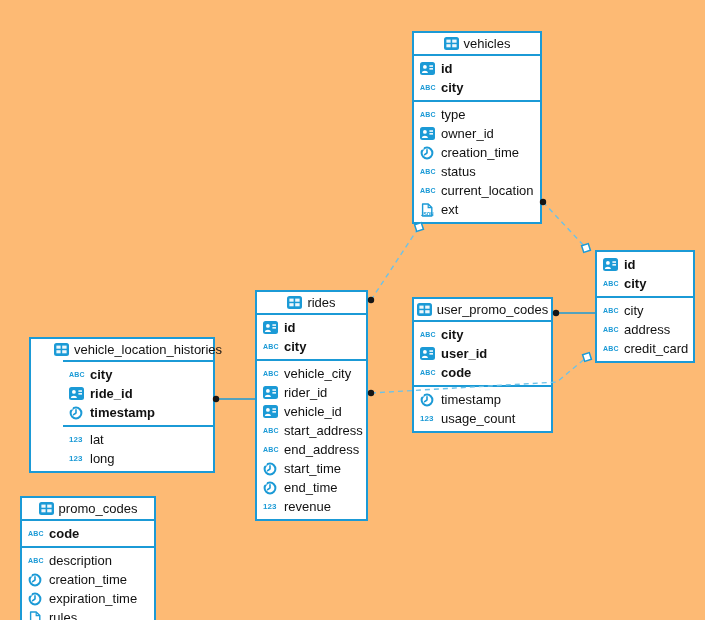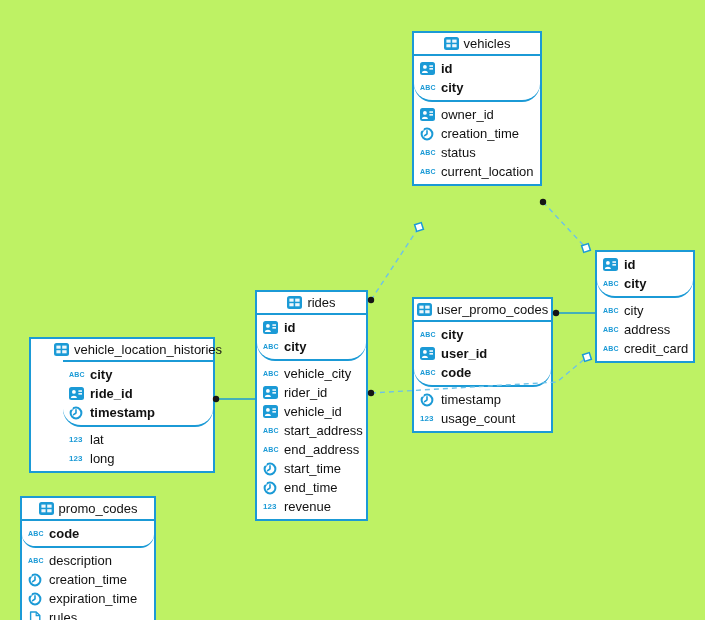--- a/index.html
+++ b/index.html
@@ -1,26 +1,26 @@
 <!DOCTYPE html>
 <html><head>
 <meta charset="utf-8">
 <style>
   html,body{margin:0;padding:0;background:#ffffff;}
   body{width:705px;height:636px;font-family:"Liberation Sans",sans-serif;}
-  .canvas{position:relative;width:705px;height:620px;background:#bef264;overflow:hidden;}
+  .canvas{position:relative;width:705px;height:620px;background:#fdba74;overflow:hidden;}
   .table-card{
     position:absolute;background:#fff;border:2px solid var(--accent);
     font-size:13px;color:#111;box-sizing:border-box;
   }
   .card-header{
     display:flex;align-items:center;justify-content:center;gap:5px;
     height:21px;border-bottom:2px solid var(--accent);white-space:nowrap;
   }
-  .section-pk{border-bottom:2px solid var(--accent);padding:3px 0;border-radius:18px;}
+  .section-pk{border-bottom:2px solid var(--accent);padding:3px 0;}
   .section-fields{padding:3px 0;}
   .frow{display:flex;align-items:center;height:19px;padding:0 6px;gap:4px;white-space:nowrap;}
   .frow.pk .flabel{font-weight:700;}
   .ficon{flex:0 0 17px;width:17px;display:flex;}
   .flabel{line-height:1;}
   .abc-glyph{color:var(--accent);font-weight:700;font-size:7px;letter-spacing:.2px;line-height:1;}
   .num-glyph{color:var(--accent);font-weight:700;font-size:8px;line-height:1;}
   svg.lines{position:absolute;left:0;top:0;pointer-events:none;}
 </style>
 </head>
@@ -58,20 +58,26 @@
         <div class="frow pk">
           <span class="ficon">
             <span class="abc-glyph">ABC</span>
           </span>
           <span class="flabel">city</span>
         </div>
       </div>
       <div class="section-fields">
         <div class="frow">
           <span class="ficon">
+            <span class="abc-glyph">ABC</span>
+          </span>
+          <span class="flabel">type</span>
+        </div>
+        <div class="frow">
+          <span class="ficon">
             <svg width="15" height="13" viewBox="0 0 15 13">
               <rect width="15" height="13" rx="2.5" fill="#1b9ad6"></rect>
               <circle cx="4.9" cy="4.9" r="1.9" fill="#fff"></circle>
               <path d="M1.9 11 C1.9 7.9 7.9 7.9 7.9 11 Z" fill="#fff"></path>
               <rect x="9.4" y="3.3" width="3.6" height="1.5" fill="#fff"></rect>
               <rect x="9.4" y="6.1" width="3.6" height="1.5" fill="#fff"></rect>
             </svg>
           </span>
           <span class="flabel">owner_id</span>
         </div>
@@ -89,20 +95,30 @@
           <span class="ficon">
             <span class="abc-glyph">ABC</span>
           </span>
           <span class="flabel">status</span>
         </div>
         <div class="frow">
           <span class="ficon">
             <span class="abc-glyph">ABC</span>
           </span>
           <span class="flabel">current_location</span>
+        </div>
+        <div class="frow">
+          <span class="ficon">
+            <svg width="14" height="14" viewBox="0 0 14 14">
+              <path d="M2.6 1 h5.6 l3.6 3.6 V13 H2.6 Z" fill="#fff" stroke="#1b9ad6" stroke-width="1.4" stroke-linejoin="round"></path>
+              <path d="M8.2 1.2 V4.6 h3.4" fill="none" stroke="#1b9ad6" stroke-width="1.2"></path>
+              <text x="1.1" y="12.7" font-size="4.6" font-weight="bold" fill="#1b9ad6" font-family="Liberation Sans, sans-serif">JSON</text>
+            </svg>
+          </span>
+          <span class="flabel">ext</span>
         </div>
       </div>
     </div>
     <div class="table-card" style="left: 412px; top: 250px; width: 141px; margin-top: 47px;">
       <div class="card-header">
         <span class="ficon" style="flex: 0 0 15px; width: 15px;">
           <svg width="15" height="13" viewBox="0 0 15 13">
             <rect width="15" height="13" rx="2.5" fill="#1b9ad6"></rect>
             <g fill="#fff" opacity="0.93">
               <rect x="2.4" y="2.6" width="4.2" height="3.1"></rect>

